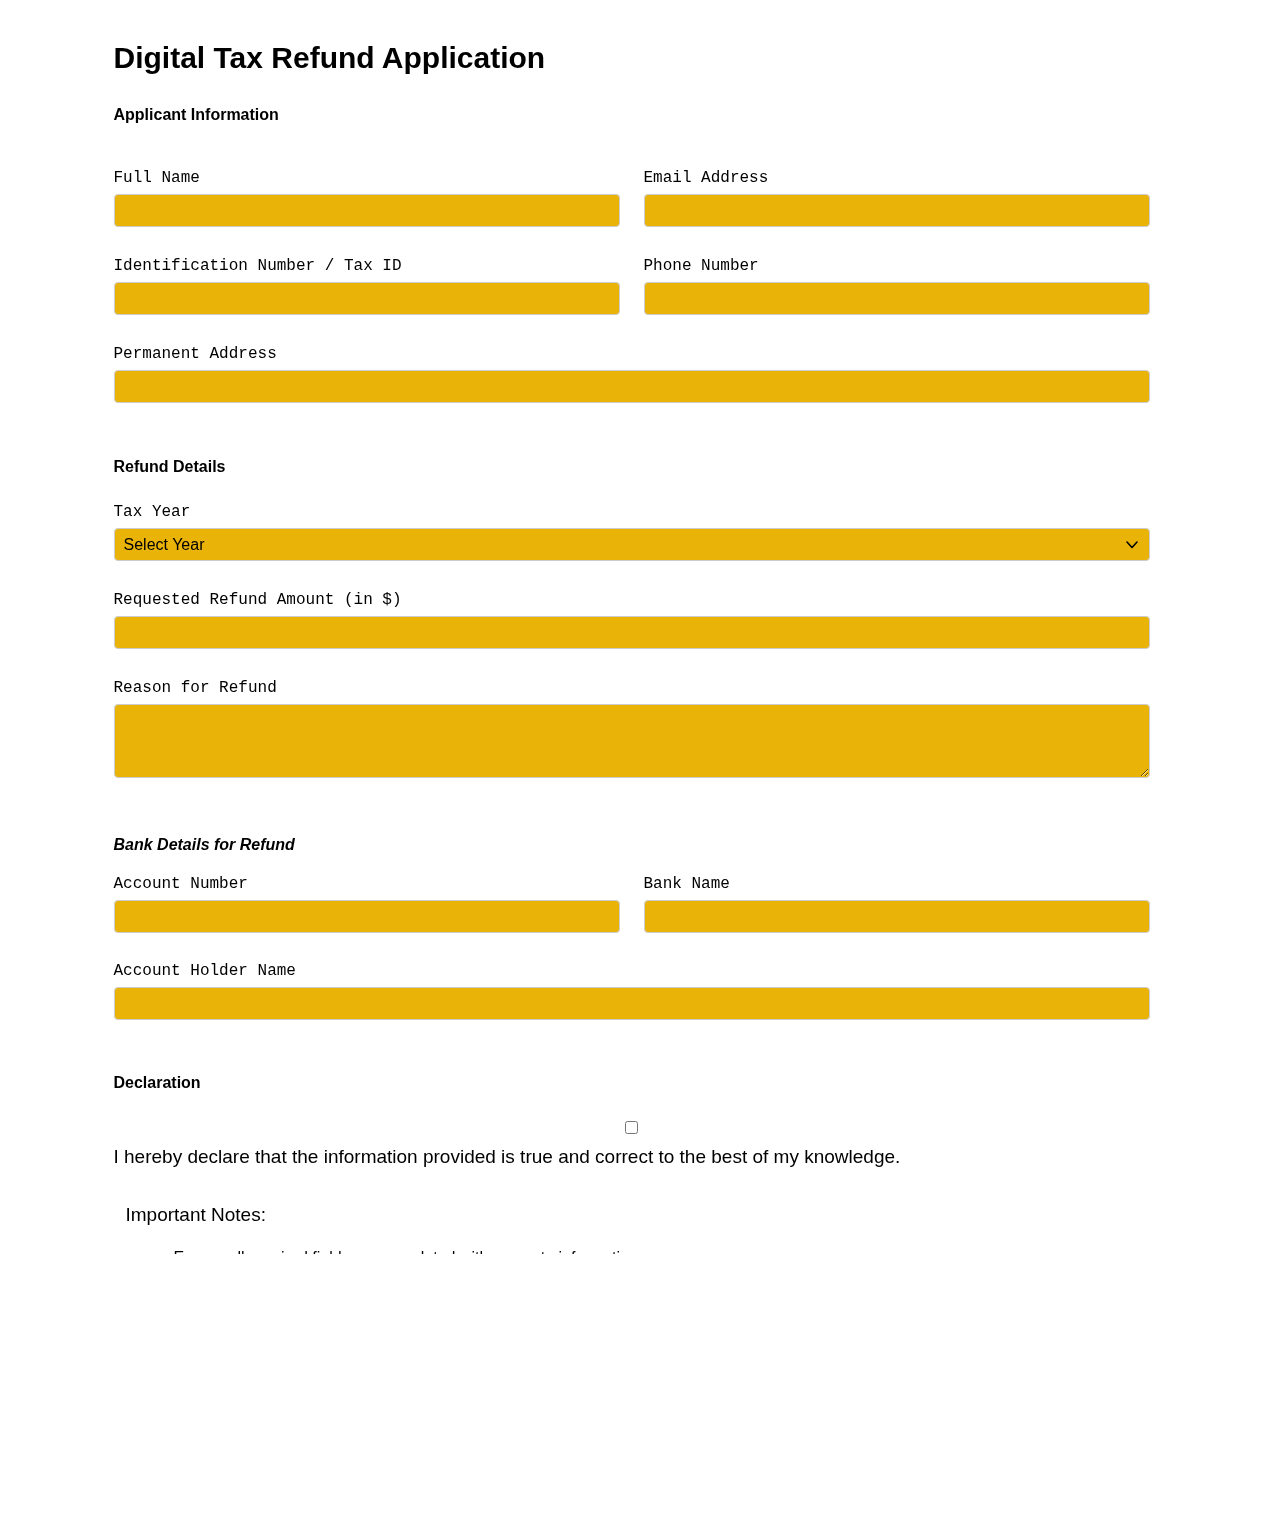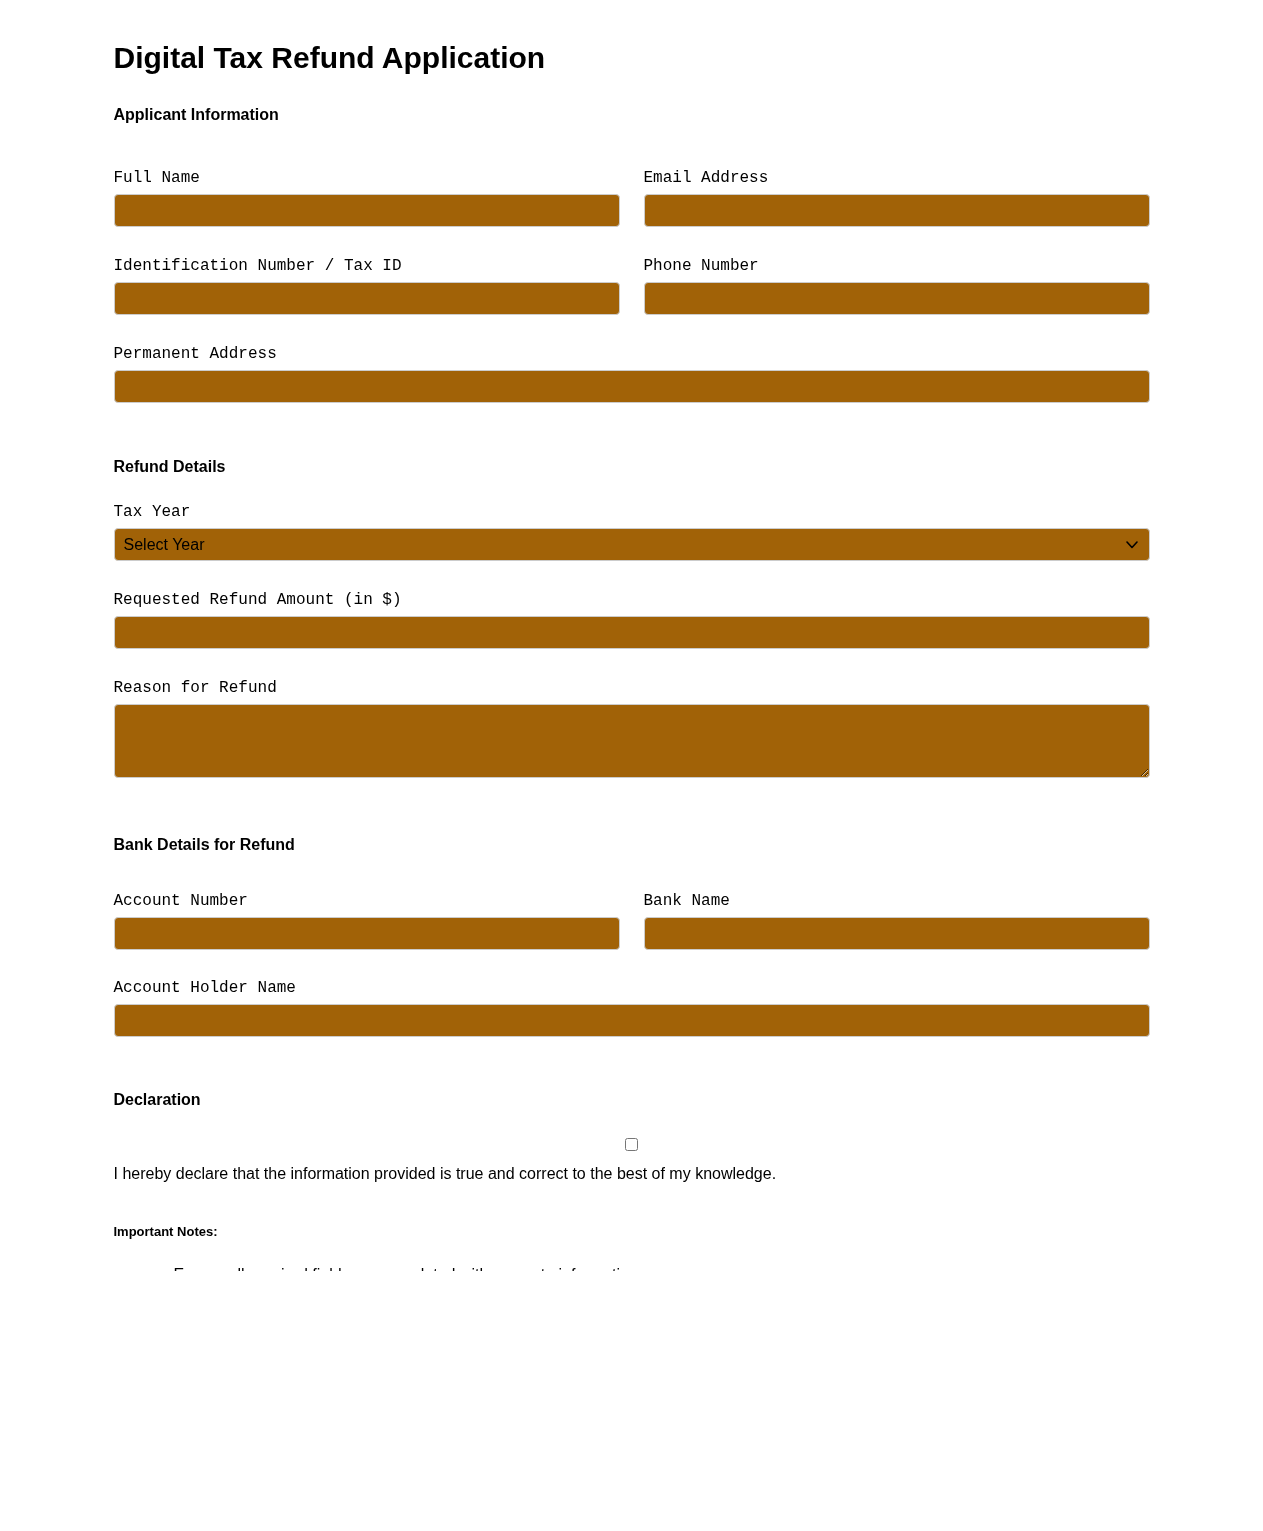--- a/index.html
+++ b/index.html
@@ -45,21 +45,21 @@
     font-size: 16px;
     line-height: 18px;
     margin-bottom: 7px;
     font-family: Liberation Mono, monospace;
   }
   .text-input, .select-input, .textarea-input {
     box-sizing: border-box;
     width: 100%;
     border: 1px solid #cccccc;
     border-radius: 4px;
-    background: #a16207;
+    background: #eab308;
     font-family: "Liberation Sans", sans-serif;
     font-size: 16px;
     color: #000000;
   }
   .text-input {
     height: 33px;
     padding: 0 9px;
   }
   .select-wrap { position: relative; }
   .select-input {
@@ -83,44 +83,44 @@
     padding: 6px 9px;
     resize: both;
   }
   
   .sec-applicant h2 { margin-bottom: 41px; }
   .sec-refund { margin-top: 51px; }
   .sec-refund h2 { margin-bottom: 23px; }
   .sec-refund .field { margin-bottom: 30px; }
   .sec-refund .field:last-child { margin-bottom: 0; }
   .sec-bank { margin-top: 50px; }
-  .sec-bank h2 { margin-bottom: 34px; }
+  .sec-bank h2 { margin-bottom: 17px; font-style: italic; }
   .sec-bank .grid-2col { row-gap: 29px; }
   .sec-declaration { margin-top: 50px; }
   .sec-declaration h2 { margin-bottom: 24px; }
   .checkbox-row {
     text-align: center;
     margin-bottom: 9px;
   }
   .checkbox-row input[type="checkbox"] {
     width: 13px;
     height: 13px;
     margin: 0;
   }
   .declaration-text {
-    font-size: 16px;
+    font-size: 19px;
     line-height: 19px;
     margin: 0;
   }
   .sec-notes { margin-top: 39px; }
   h3.notes-heading {
-    font-size: 13px;
+    font-size: 19px;
     line-height: 20px;
-    font-weight: 700;
-    margin: 0;
+    font-weight: 400;
+    margin: 12px;
   }
   .notes-clip {
     margin-top: 21px;
     height: 8px;
     overflow: hidden;
   }
   .notes-list {
     margin: 0;
     padding: 0 0 0 60px;
     list-style: disc;

